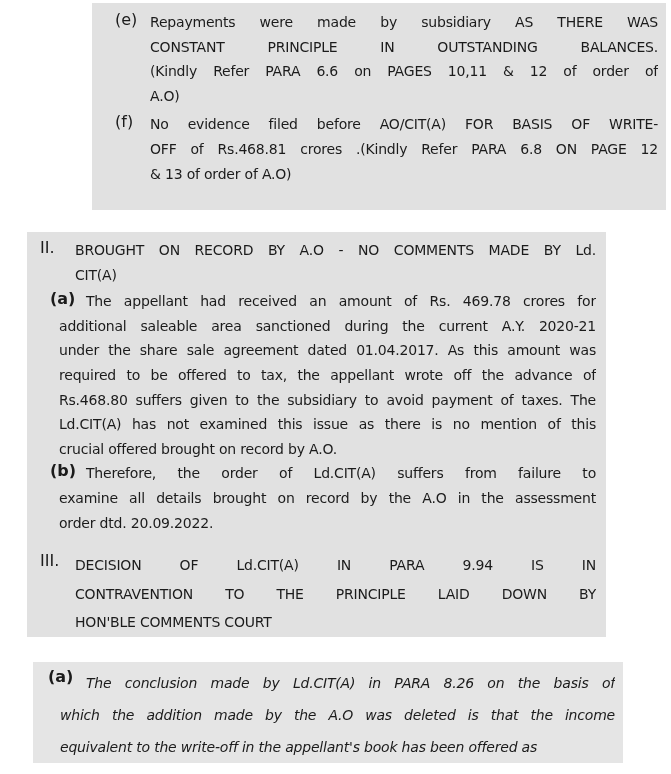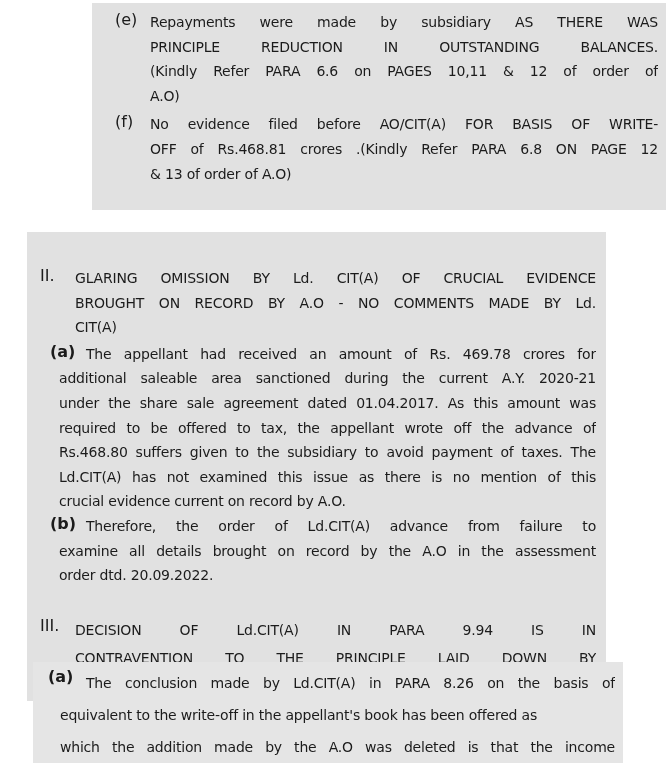--- a/index.html
+++ b/index.html
@@ -44,90 +44,89 @@
     text-decoration-thickness: 1.3px;
     text-underline-offset: 3.5px;
   }
   
   #repayment-points-block .para {
     margin-left: 23px; padding-left: 35px; width: 508px;
   }
   [data-name="point-f"] { margin-top: 4px; }
   
   #grounds-ii-iii-block .para[data-kind="heading"] {
-    margin-left: 13px; padding-left: 35px; width: 521px; margin-top: 28px;
+    margin-left: 13px; padding-left: 35px; width: 521px;
   }
   #grounds-ii-iii-block .para[data-kind="body"] {
     margin-left: 32px; width: 537px;
   }
   #grounds-ii-iii-block .para[data-kind="body"] .label {
     left: -9px; font-weight: bold;
   }
   #grounds-ii-iii-block .para[data-kind="body"] .line.first { text-indent: 27px; }
   [data-name="ground-ii-point-a"] { margin-top: 2px; }
   [data-name="ground-iii-heading"] { margin-top: 16px; }
   [data-name="ground-iii-heading"] .line { line-height: 28.5px; }
   
   #ground-iii-body-block .para {
     margin-left: 27px; width: 555px;
   }
   #ground-iii-body-block .para .label { left: -12px; font-weight: bold; }
-  #ground-iii-body-block .para .line { line-height: 32px; font-size: 14px; }
+  #ground-iii-body-block .para .line { line-height: 32px; font-size: 14px; font-style: italic; }
   #ground-iii-body-block .para .line.first { text-indent: 26px; }
 </style>
 </head>
 <body>
 
 <div class="block" id="repayment-points-block" data-name="repayment-points-block">
     <div class="para" data-kind="item" data-name="point-e">
       <span class="label" data-name="item-label">(e)</span>
       <div class="line first" data-name="text-line">Repayments were made by subsidiary AS THERE WAS</div>
-      <div class="line" data-name="text-line">PRINCIPLE REDUCTION IN OUTSTANDING BALANCES.</div>
+      <div class="line" data-name="text-line">CONSTANT PRINCIPLE IN OUTSTANDING BALANCES.</div>
       <div class="line u" data-name="text-line">(Kindly Refer PARA 6.6 on PAGES 10,11 &amp; 12 of order of</div>
       <div class="line u last" data-name="text-line">A.O)</div>
     </div>
     <div class="para" data-kind="item" data-name="point-f">
       <span class="label" data-name="item-label">(f)</span>
       <div class="line first u" data-name="text-line">No evidence filed before AO/CIT(A) FOR BASIS OF WRITE-</div>
       <div class="line u" data-name="text-line">OFF of Rs.468.81 crores .(Kindly Refer PARA 6.8 ON PAGE 12</div>
       <div class="line u last" data-name="text-line">&amp; 13 of order of A.O)</div>
     </div>
   </div>
 
 <div class="block" id="grounds-ii-iii-block" data-name="grounds-ii-iii-block">
     <div class="para" data-kind="heading" data-name="ground-ii-heading">
       <span class="label" data-name="item-label">II.</span>
-      <div class="line first u" data-name="text-line">GLARING OMISSION BY Ld. CIT(A) OF CRUCIAL EVIDENCE</div>
       <div class="line u" data-name="text-line">BROUGHT ON RECORD BY A.O - NO COMMENTS MADE BY Ld.</div>
       <div class="line u last" data-name="text-line">CIT(A)</div>
     </div>
     <div class="para" data-kind="body" data-name="ground-ii-point-a">
       <span class="label" data-name="item-label">(a)</span>
       <div class="line first" data-name="text-line">The appellant had received an amount of Rs. 469.78 crores for</div>
       <div class="line" data-name="text-line">additional saleable area sanctioned during the current A.Y. 2020-21</div>
       <div class="line" data-name="text-line">under the share sale agreement dated 01.04.2017. As this amount was</div>
       <div class="line" data-name="text-line">required to be offered to tax, the appellant wrote off the advance of</div>
       <div class="line" data-name="text-line">Rs.468.80 suffers given to the subsidiary to avoid payment of taxes. The</div>
       <div class="line" data-name="text-line">Ld.CIT(A) has not examined this issue as there is no mention of this</div>
-      <div class="line last" data-name="text-line">crucial evidence current on record by A.O.</div>
+      <div class="line last" data-name="text-line">crucial offered brought on record by A.O.</div>
     </div>
     <div class="para" data-kind="body" data-name="ground-ii-point-b">
       <span class="label" data-name="item-label">(b)</span>
-      <div class="line first" data-name="text-line">Therefore, the order of Ld.CIT(A) advance from failure to</div>
+      <div class="line first" data-name="text-line">Therefore, the order of Ld.CIT(A) suffers from failure to</div>
       <div class="line" data-name="text-line">examine all details brought on record by the A.O in the assessment</div>
       <div class="line last" data-name="text-line">order dtd. 20.09.2022.</div>
     </div>
     <div class="para" data-kind="heading" data-name="ground-iii-heading">
       <span class="label" data-name="item-label">III.</span>
       <div class="line first u" data-name="text-line">DECISION OF Ld.CIT(A) IN PARA 9.94 IS IN</div>
       <div class="line u" data-name="text-line">CONTRAVENTION TO THE PRINCIPLE LAID DOWN BY</div>
       <div class="line u last" data-name="text-line">HON'BLE COMMENTS COURT</div>
     </div>
   </div>
 
 <div class="block" id="ground-iii-body-block" data-name="ground-iii-body-block">
     <div class="para" data-kind="body" data-name="ground-iii-point-a">
       <span class="label" data-name="item-label">(a)</span>
       <div class="line first" data-name="text-line">The conclusion made by Ld.CIT(A) in PARA 8.26 on the basis of</div>
+      <div class="line" data-name="text-line">which the addition made by the A.O was deleted is that the income</div>
       <div class="line last" data-name="text-line">equivalent to the write-off in the appellant's book has been offered as</div>
-      <div class="line" data-name="text-line">which the addition made by the A.O was deleted is that the income</div>
     </div>
   </div>
 
 </body></html>

